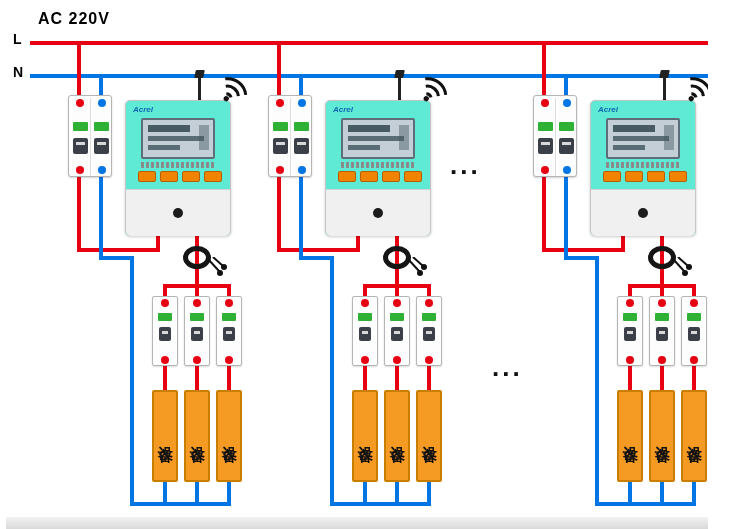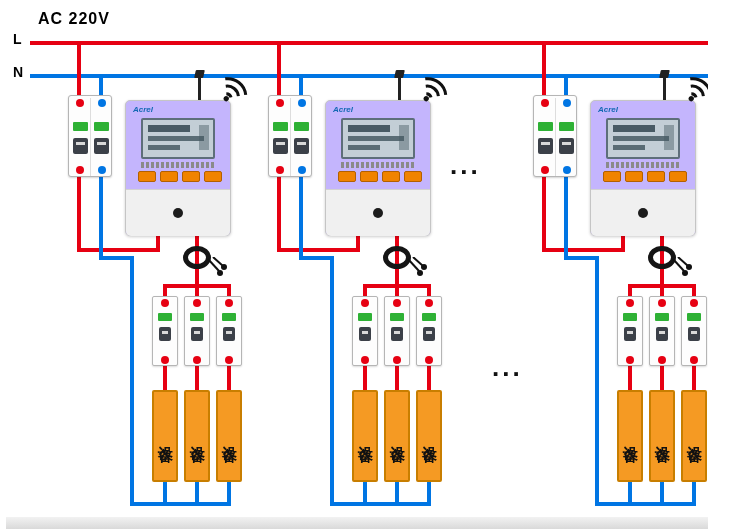--- a/index.html
+++ b/index.html
@@ -57,21 +57,21 @@
   .live-dot{background:var(--live)}
   .neutral-dot{background:var(--neutral)}
   .d-tl{left:7px;top:3px}.d-tr{left:29px;top:3px}.d-bl{left:7px;top:70px}.d-br{left:29px;top:70px}
   .gtag{position:absolute;width:15px;height:9px;background:var(--green);border-radius:1px}
   .g-l{left:4px;top:26px}.g-r{left:25px;top:26px}
   .handle{position:absolute;width:15px;height:16px;background:#3b4048;border-radius:2px}
   .h-l{left:4px;top:42px}.h-r{left:25px;top:42px}
   .slot{display:block;width:9px;height:3px;background:#d8d8d8;margin:4px auto 0}
 
   
-  .meter{position:absolute;left:57px;top:100px;width:106px;height:136px;background:#c4b5fd;border:1px solid #c5c5c5;border-radius:5px;box-shadow:0 1px 3px rgba(0,0,0,.2)}
+  .meter{position:absolute;left:57px;top:100px;width:106px;height:136px;background:#5eead4;border:1px solid #c5c5c5;border-radius:5px;box-shadow:0 1px 3px rgba(0,0,0,.2)}
   .brand{position:absolute;left:7px;top:4px;font-size:8px;font-weight:bold;font-style:italic;color:#1268b3}
   .lcd{position:absolute;left:15px;top:17px;width:74px;height:41px;background:#c3ced6;border:2px solid #5d6e7a;border-radius:2px}
   .seg{position:absolute;background:#485a64}
   .s1{left:5px;top:5px;width:42px;height:7px}
   .s2{left:5px;top:16px;width:56px;height:5px;opacity:.85}
   .s3{left:5px;top:25px;width:32px;height:5px;opacity:.85}
   .s4{right:4px;top:5px;width:10px;height:25px;opacity:.45}
   .subtext{position:absolute;left:15px;top:61px;width:74px;height:6px;background:repeating-linear-gradient(90deg,#8a8a8a 0 3px,transparent 3px 5px)}
   .btn{position:absolute;top:70px;width:18px;height:11px;background:var(--btn);border:1px solid #b36000;border-radius:2px}
   .b1{left:12px}.b2{left:34px}.b3{left:56px}.b4{left:78px}

